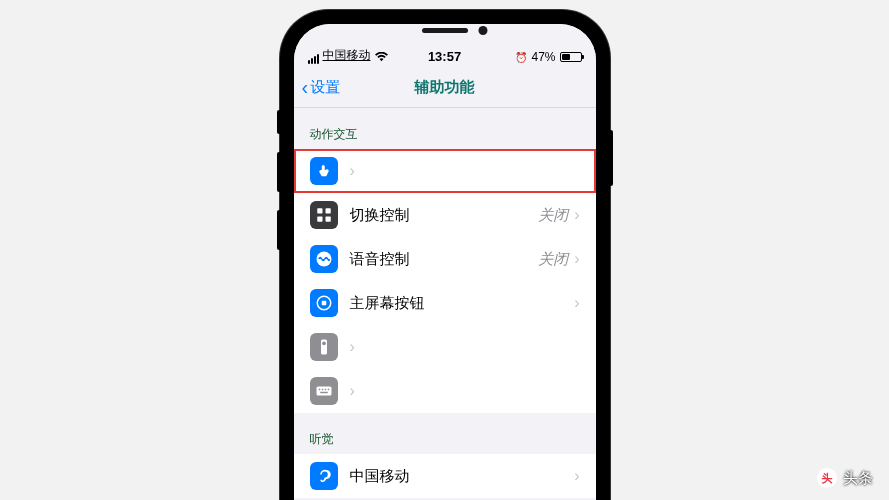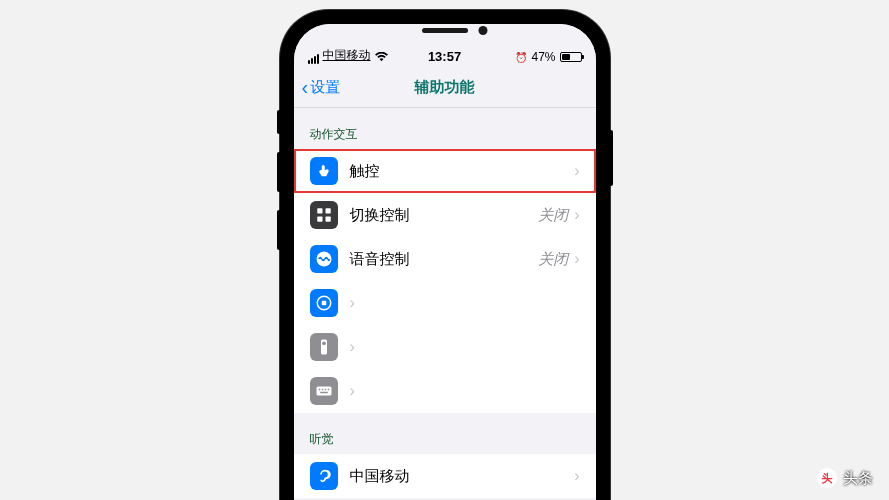--- a/index.html
+++ b/index.html
@@ -283,21 +283,20 @@
 
       <div class="content" id="content">
           <div class="section-header">动作交互</div>
           <div class="list">
             <div class="row highlighted">
               <div class="row-icon icon-blue">
                 <svg class="icon-svg" width="18" height="18" viewBox="0 0 24 24">
                   <path d="M9 11V6a2 2 0 1 1 4 0v5l2-1c2-1 4 1 3 3l-3 6H9l-3-5c-1-2 1-4 3-3z"></path>
                 </svg>
               </div>
-              <div class="row-label">触控</div>
               <div class="row-chevron">›</div>
             </div>
             <div class="row">
               <div class="row-icon icon-dark">
                 <svg class="icon-svg" width="18" height="18" viewBox="0 0 24 24">
                   <rect x="3" y="3" width="7" height="7" rx="1"></rect>
                   <rect x="14" y="3" width="7" height="7" rx="1"></rect>
                   <rect x="3" y="14" width="7" height="7" rx="1"></rect>
                   <rect x="14" y="14" width="7" height="7" rx="1"></rect>
                 </svg>
@@ -317,20 +316,21 @@
               <div class="row-value">关闭</div>
               <div class="row-chevron">›</div>
             </div>
             <div class="row">
               <div class="row-icon icon-blue">
                 <svg class="icon-svg" width="18" height="18" viewBox="0 0 24 24">
                   <circle cx="12" cy="12" r="9" fill="none" stroke="#fff" stroke-width="2"></circle>
                   <rect x="9" y="9" width="6" height="6" rx="1" fill="#fff"></rect>
                 </svg>
               </div>
+              <div class="row-label">主屏幕按钮</div>
               <div class="row-chevron">›</div>
             </div>
             <div class="row">
               <div class="row-icon icon-gray">
                 <svg class="icon-svg" width="18" height="18" viewBox="0 0 24 24">
                   <rect x="8" y="2" width="8" height="20" rx="2" fill="#fff"></rect>
                   <circle cx="12" cy="7" r="2.5" fill="#8e8e93"></circle>
                 </svg>
               </div>
               <div class="row-chevron">›</div>

